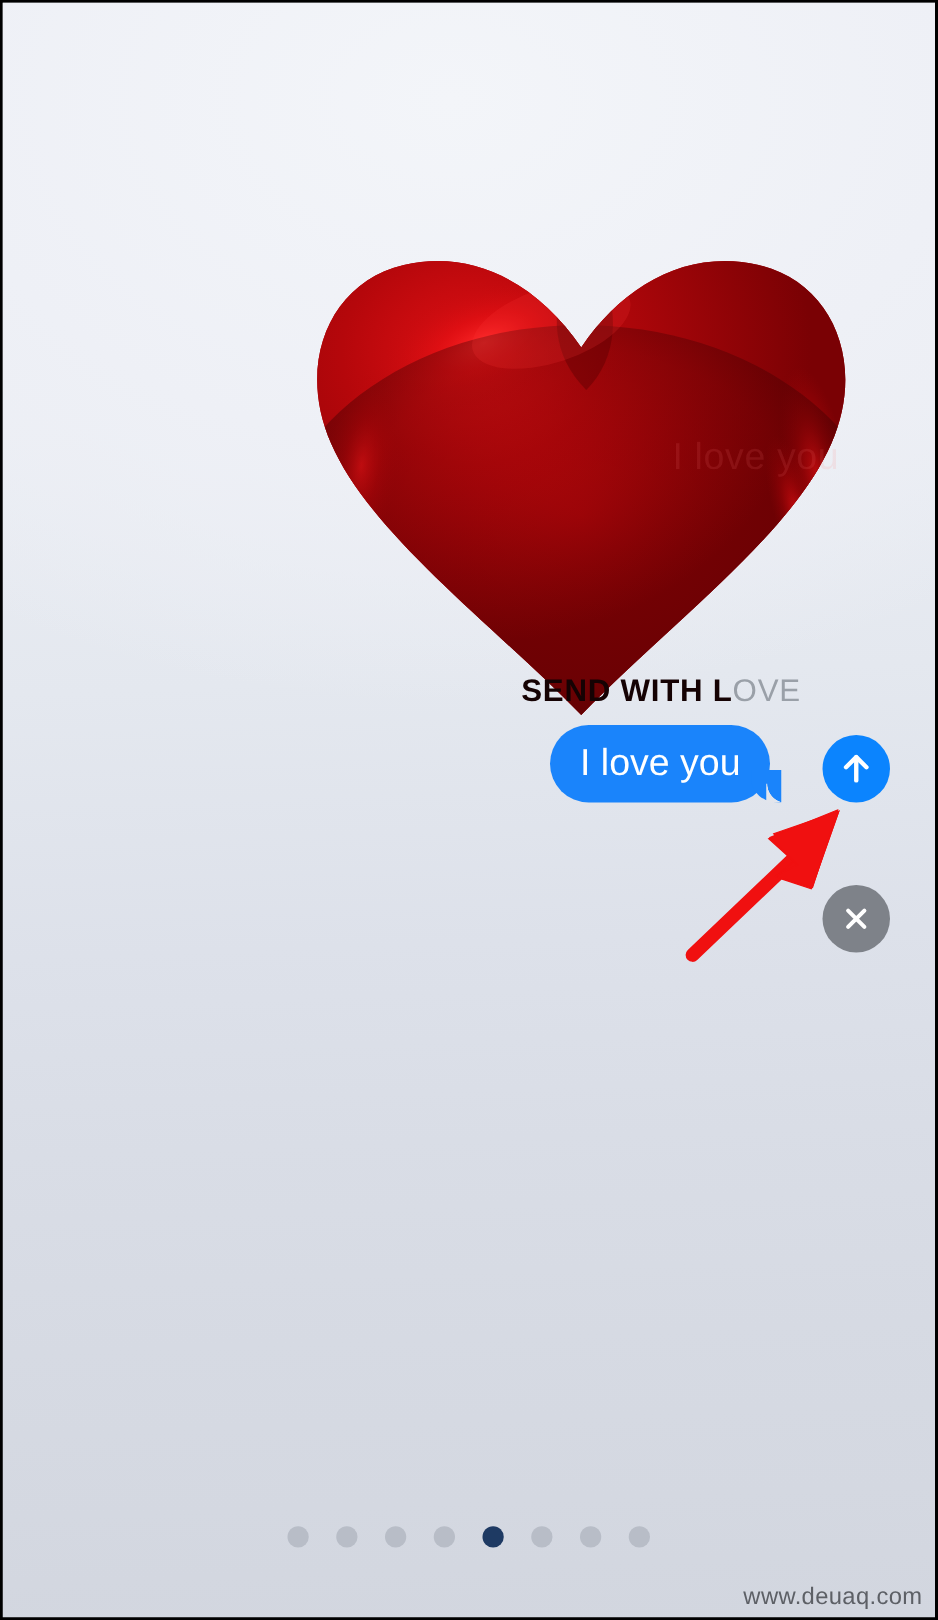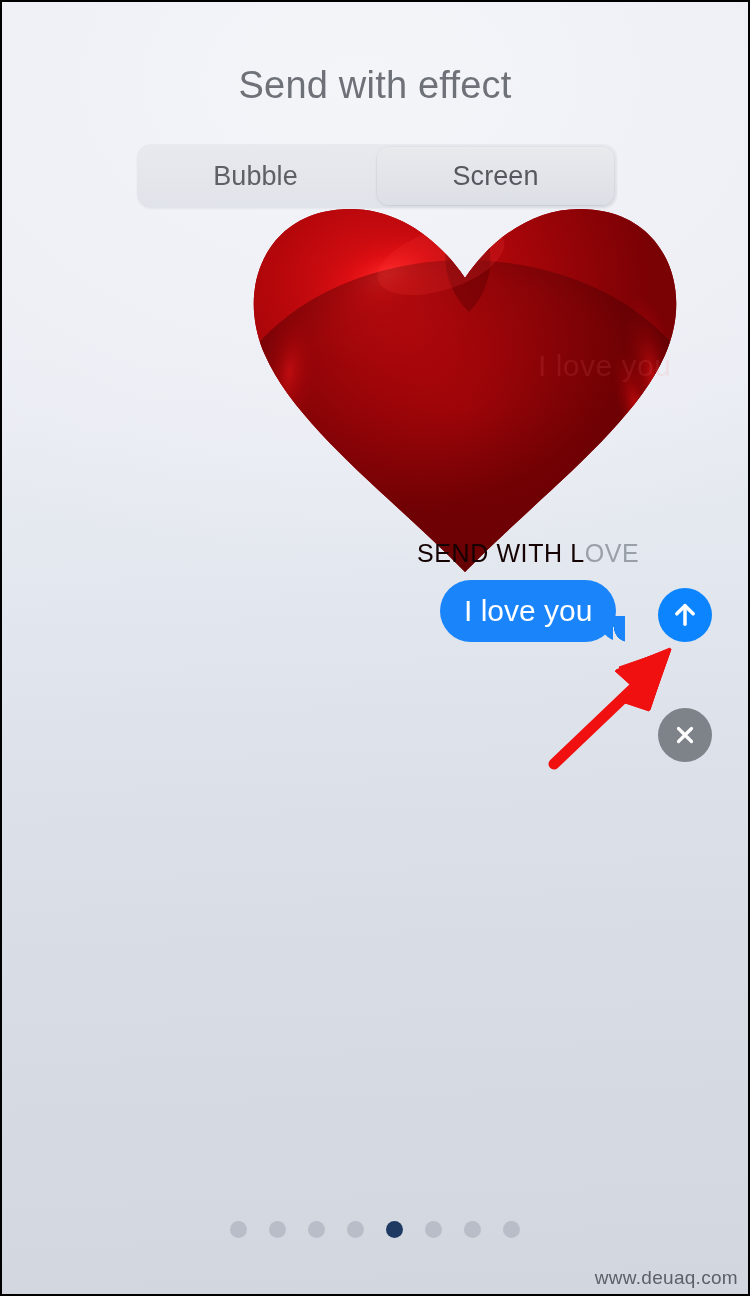--- a/index.html
+++ b/index.html
@@ -91,21 +91,21 @@
 
   
   .effect-label {
     position:absolute;
     left:415px; top:537px;
     font-size:25px;
     letter-spacing:0.6px;
     z-index:7;
     white-space:nowrap;
   }
-  .effect-label .on-heart { color:#150203; }
+  .effect-label .on-heart { color:#150203;font-weight:bold; }
   .effect-label .off-heart { color:#9aa0a8; }
 
   
   .bubble {
     position:absolute;
     left:438px; top:578px;
     height:62px;
     padding:0 24px;
     display:flex; align-items:center;
     background:#1a84fb;
@@ -195,26 +195,21 @@
     color:#5d6066;
     letter-spacing:0.3px;
     z-index:15;
   }
 </style>
 </head>
 <body>
 
 <div id="screen">
 
-  <div class="title">Send with effect</div>
-
-  <div class="segmented">
-    <div class="seg">Bubble</div>
-    <div class="seg active">Screen</div>
-  </div>
+
 
   <div class="heart-wrap">
     <svg viewBox="0 0 440 375" xmlns="http://www.w3.org/2000/svg">
       <defs>
         <radialGradient id="hgBodyL" cx="30%" cy="22%" r="62%">
           <stop offset="0%" stop-color="#e01014"></stop>
           <stop offset="38%" stop-color="#b5070b"></stop>
           <stop offset="100%" stop-color="#7a0104"></stop>
         </radialGradient>
         <linearGradient id="hgBase" x1="0%" y1="0%" x2="100%" y2="100%">

